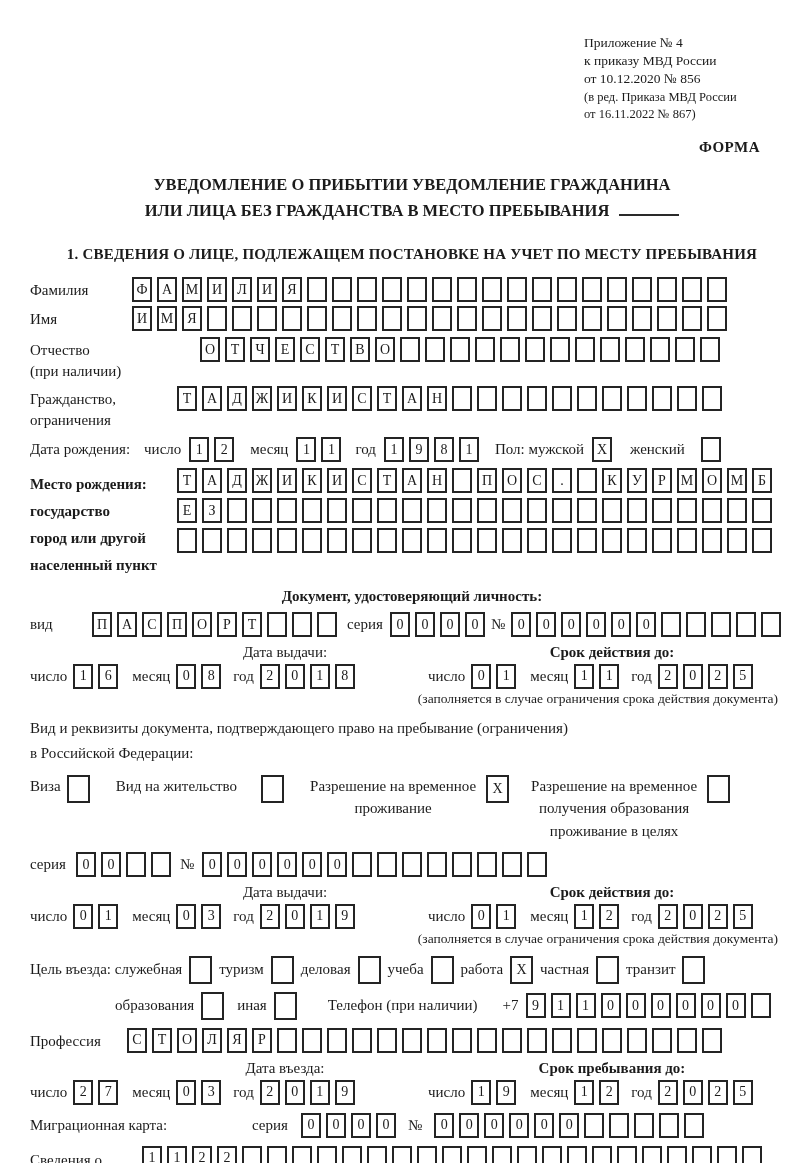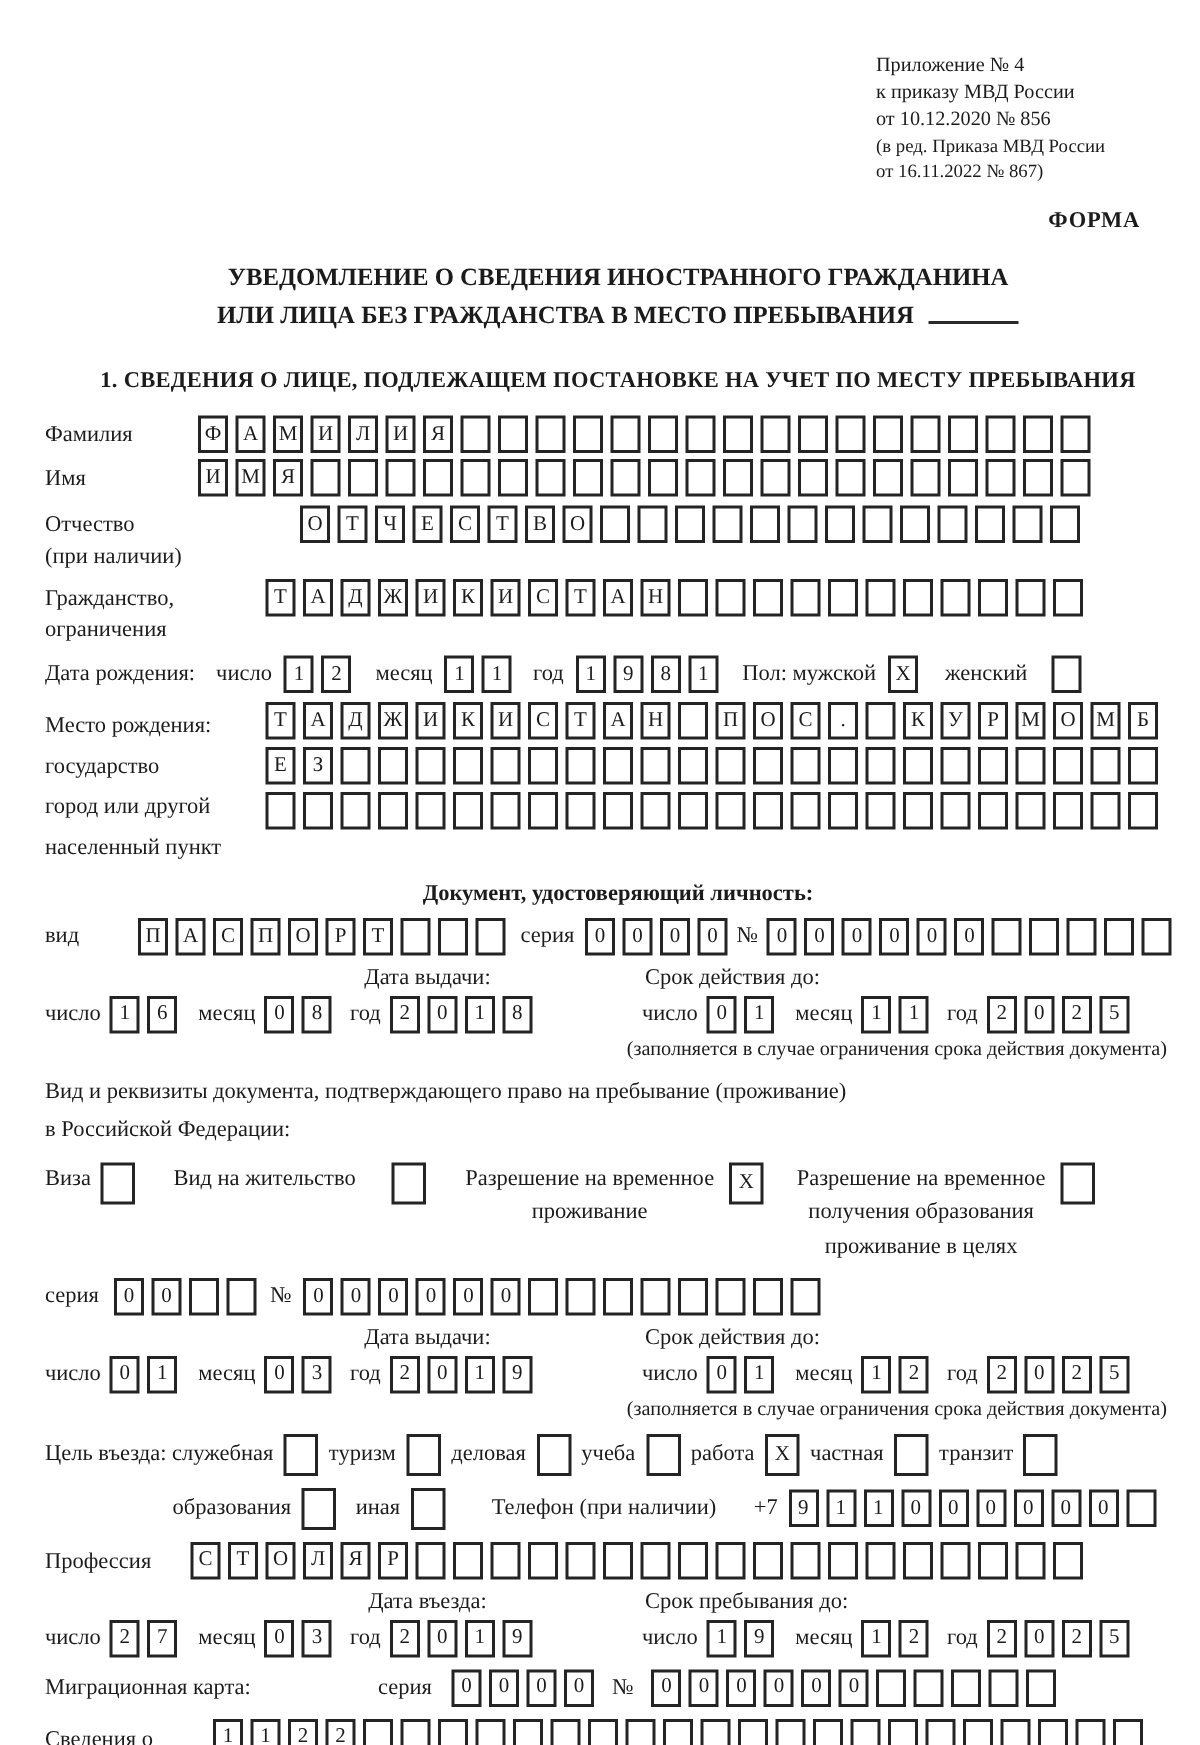--- a/index.html
+++ b/index.html
@@ -32,21 +32,21 @@
   .w170{width:170px;}
   .w147{width:147px;}
   .w97{width:97px;}
   .lblcol{line-height:21px;padding-top:3px;}
   .stack .row{margin-bottom:4px;}
   .mt6{margin-top:6px;}
   .doc-heading{text-align:center;font-weight:bold;margin:8px 0 6px 0;}
   
   .dh{display:flex;margin-top:6px;margin-bottom:2px;}
   .dh-left{width:400px;text-align:center;box-sizing:border-box;padding-left:110px;}
-  .dh-right{flex:1;text-align:left;}
+  .dh-right{flex:1;text-align:center;font-weight:bold;}
   .drow{display:flex;margin-bottom:2px;}
   .dgroup{display:flex;align-items:center;gap:6px;}
   .dgroup .lbl{padding-top:0;}
   .dg-left{width:398px;}
   .note-right{text-align:right;padding-right:16px;font-size:13.5px;margin-bottom:6px;}
   .para{margin:8px 0 2px 0;line-height:1.7;}
   
   .cbrow{display:flex;align-items:flex-start;margin:8px 0 10px 0;}
   .cbitem{display:flex;align-items:flex-start;gap:10px;}
   .cbitem .txt{text-align:center;line-height:1.5;}
@@ -64,21 +64,21 @@
 <div class="hdr-block">
   <div>Приложение № 4</div>
   <div>к приказу МВД России</div>
   <div>от 10.12.2020 № 856</div>
   <div class="small">(в ред. Приказа МВД России</div>
   <div class="small">от 16.11.2022 № 867)</div>
 </div>
 <div class="forma">ФОРМА</div>
 
 <div class="title">
-  <div>УВЕДОМЛЕНИЕ О СВЕДЕНИЯ ИНОСТРАННОГО ГРАЖДАНИНА</div>
+  <div>УВЕДОМЛЕНИЕ О ПРИБЫТИИ УВЕДОМЛЕНИЕ ГРАЖДАНИНА</div>
   <div><span>ИЛИ ЛИЦА БЕЗ ГРАЖДАНСТВА В МЕСТО ПРЕБЫВАНИЯ</span><span class="title-underline"></span></div>
 </div>
 
 <div class="section-heading">1. СВЕДЕНИЯ О ЛИЦЕ, ПОДЛЕЖАЩЕМ ПОСТАНОВКЕ НА УЧЕТ ПО МЕСТУ ПРЕБЫВАНИЯ</div>
 
 <div class="row">
   <span class="lbl w102">Фамилия</span>
   <span class="cells">
       <span class="cell">Ф</span>
       <span class="cell">А</span>
@@ -221,21 +221,21 @@
   <span class="cells">
       <span class="cell">X</span>
     </span>
   <span style="margin-left:10px;">женский</span>
   <span class="cells" style="margin-left:8px;">
       <span class="cell"></span>
     </span>
 </div>
 
 <div class="row mt6">
-  <span class="lbl w147 lblcol" style="line-height:27px;">
+  <span class="lbl w147 lblcol" style="line-height:27px;font-weight:bold;">
     <div>Место рождения:</div>
     <div>государство</div>
     <div>город или другой</div>
     <div>населенный пункт</div>
   </span>
   <span class="stack">
     <div class="row" style="margin-bottom:5px;">
         <span class="cells">
           <span class="cell">Т</span>
           <span class="cell">А</span>
@@ -400,21 +400,21 @@
         <span class="cell">2</span>
         <span class="cell">0</span>
         <span class="cell">2</span>
         <span class="cell">5</span>
       </span>
   </div>
 </div>
 <div class="note-right">(заполняется в случае ограничения срока действия документа)</div>
 
 <div class="para">
-  <div>Вид и реквизиты документа, подтверждающего право на пребывание (проживание)</div>
+  <div>Вид и реквизиты документа, подтверждающего право на пребывание (ограничения)</div>
   <div>в Российской Федерации:</div>
 </div>
 
 <div class="cbrow">
   <div class="cbitem">
     <span class="txt">Виза</span>
     <span class="cells cb" style="margin-left:-4px;">
         <span class="cell"></span>
       </span>
   </div>

